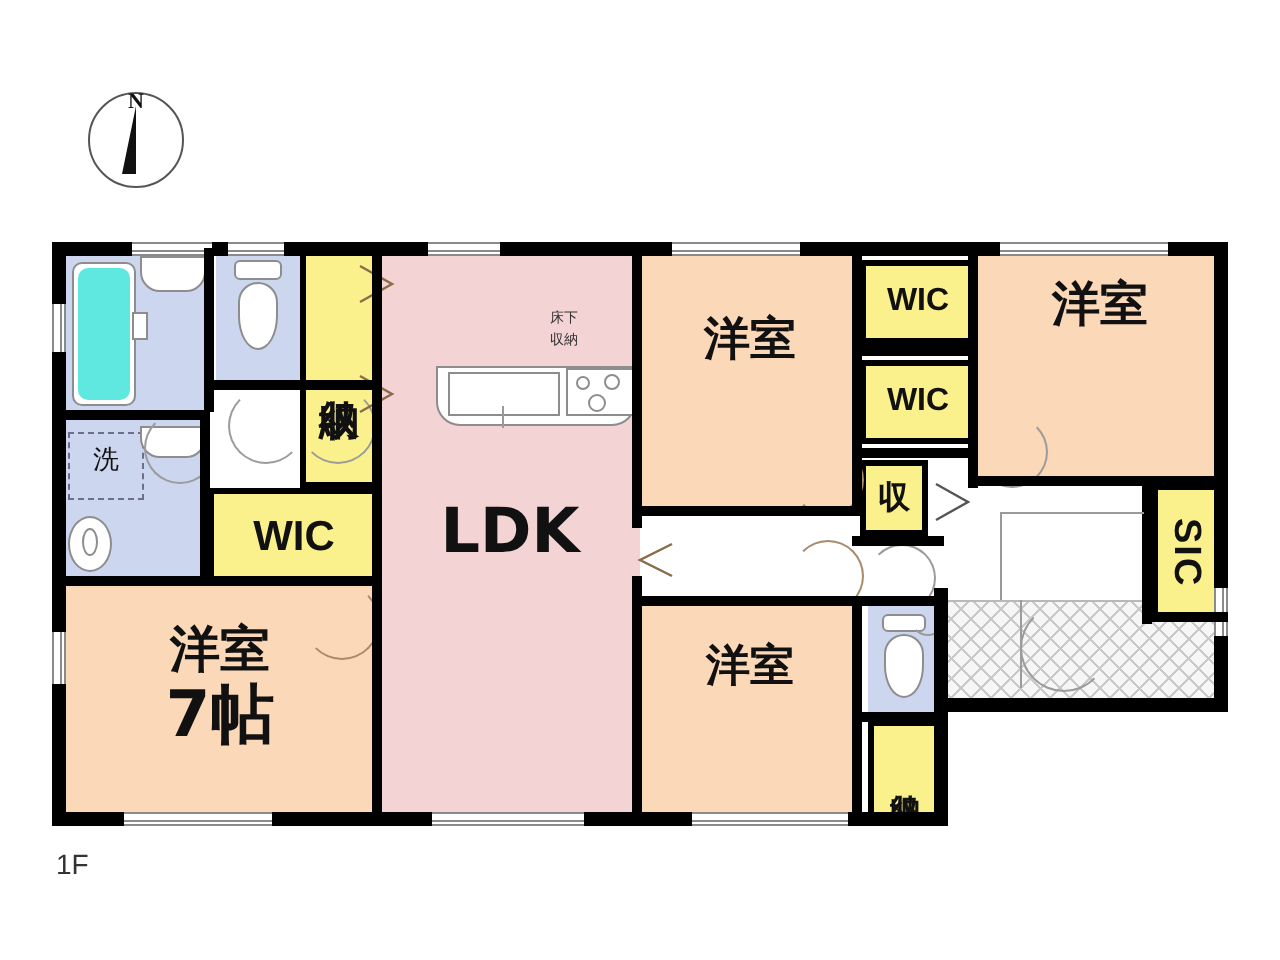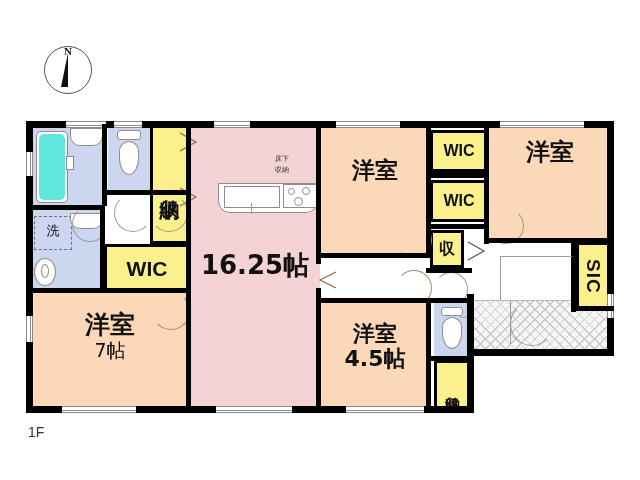--- a/index.html
+++ b/index.html
@@ -251,36 +251,35 @@
   <div class="w" style="left:469px;top:356px;width:5px;height:57px;"></div>
   <div class="w" style="left:430px;top:406px;width:44px;height:7px;"></div>
 
   <div class="w" style="left:571px;top:238px;width:5px;height:74px;"></div>
   <div class="w" style="left:571px;top:306px;width:43px;height:5px;"></div>
 
   <div class="thin" style="left:500px;top:256px;width:72px;height:1px;"></div>
   <div class="thin" style="left:500px;top:256px;width:1px;height:44px;"></div>
 
   <div class="lbl" style="left:190px;top:250px;width:130px;">
-    <div class="jp" style="font-size:26px;font-weight:bold;margin-top:2px;">16.25帖</div>
+    <div class="jp" style="font-size:31px;font-weight:bold;">LDK</div>
   </div>
 
   <div class="lbl" style="left:40px;top:312px;width:140px;">
     <div class="jp" style="font-size:25px;font-weight:bold;">洋室</div>
-    <div class="jp" style="font-size:19px;font-weight:normal;margin-top:3px;">7帖</div>
+    <div class="jp" style="font-size:32px;font-weight:bold;margin-top:3px;">7帖</div>
   </div>
 
   <div class="lbl" style="left:322px;top:158px;width:106px;">
     <div class="jp" style="font-size:23px;font-weight:bold;">洋室</div>
   </div>
 
   <div class="lbl" style="left:490px;top:140px;width:120px;">
     <div class="jp" style="font-size:24px;font-weight:bold;">洋室</div>
   </div>
 
   <div class="lbl" style="left:322px;top:322px;width:106px;">
     <div class="jp" style="font-size:22px;font-weight:bold;">洋室</div>
-    <div class="jp" style="font-size:22px;font-weight:bold;margin-top:2px;">4.5帖</div>
   </div>
 
   <div class="floorlab" style="left:28px;top:424px;">1F</div>
 
 </div>
 
 </body></html>

